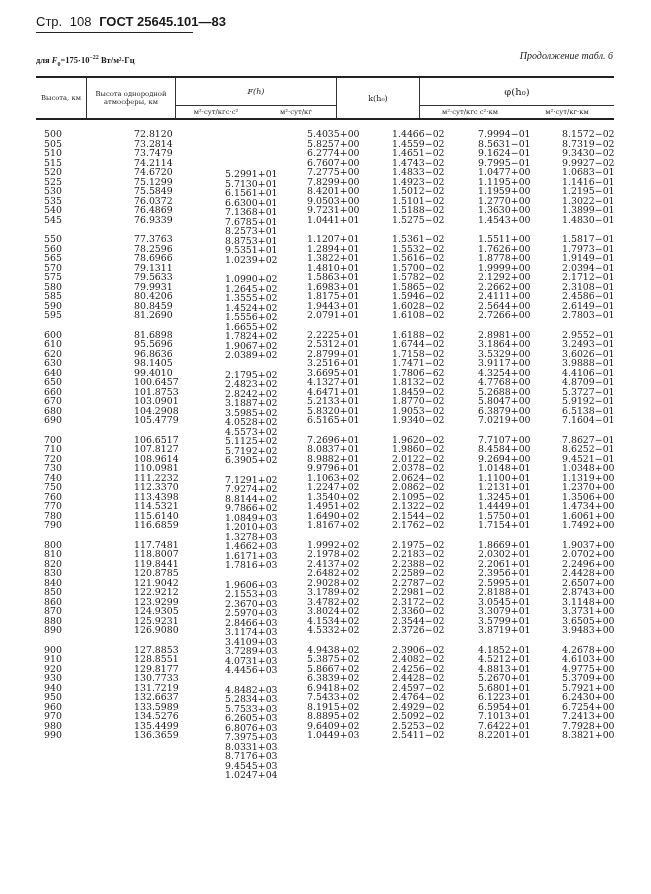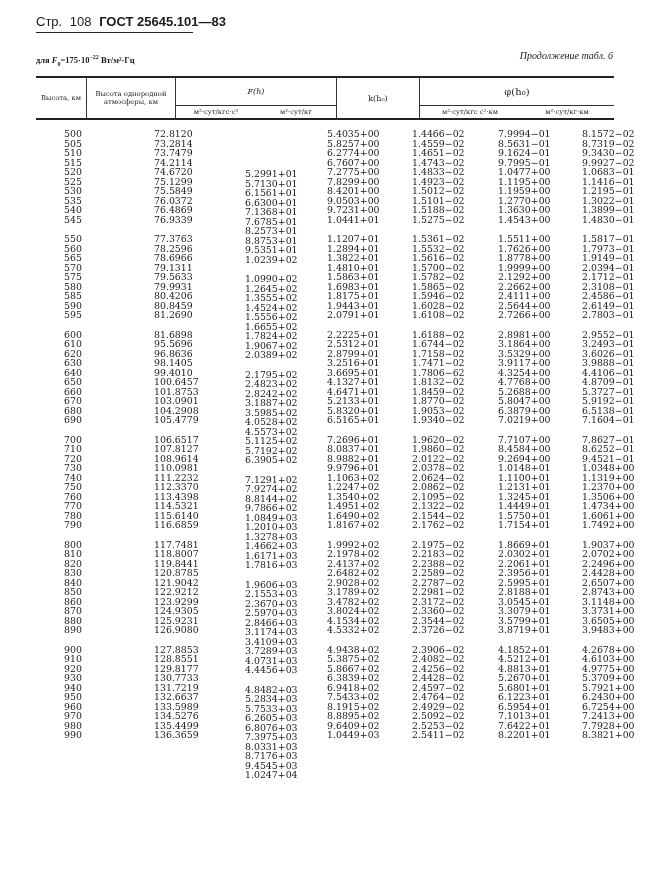--- a/index.html
+++ b/index.html
@@ -29,21 +29,21 @@
     position: absolute; left: 36px; top: 76px; width: 578px;
     border-collapse: collapse; font-size: 6.8px;
     border-top: 2px solid #222; border-bottom: 2px solid #222;
   }
   table.head td { text-align: center; vertical-align: middle; padding: 0; }
   .vline { border-left: 1px solid #333; }
   .subline { border-top: 1px solid #333; }
   .h-sub { height: 14px; }
   .h-top { height: 28px; }
   .body-area {
-    position: absolute; left: 52px; top: 129px; width: 578px;
+    position: absolute; left: 32px; top: 129px; width: 578px;
     font-size: 9.4px; line-height: 9.5px; font-family: "DejaVu Serif", serif;
   }
   .group { margin-bottom: 10px; }
   .row { position: relative; height: 9.5px; white-space: nowrap; }
   .row span { position: absolute; top: 0; }
   .c-h { left: 12px; }
   .c-hom { left: 102px; }
   .c-f1 { left: 193px; margin-top: 40px; }
   .c-f2 { left: 267px; margin-left: 8px; }
   .c-k { left: 360px; }

